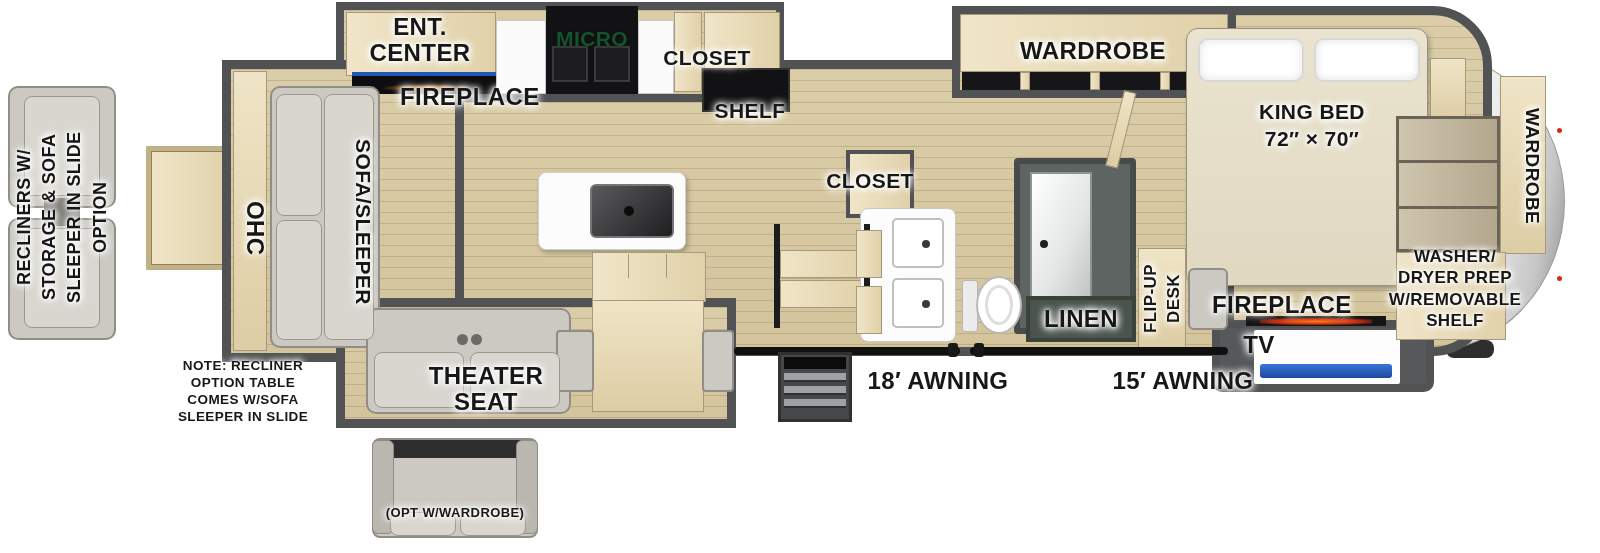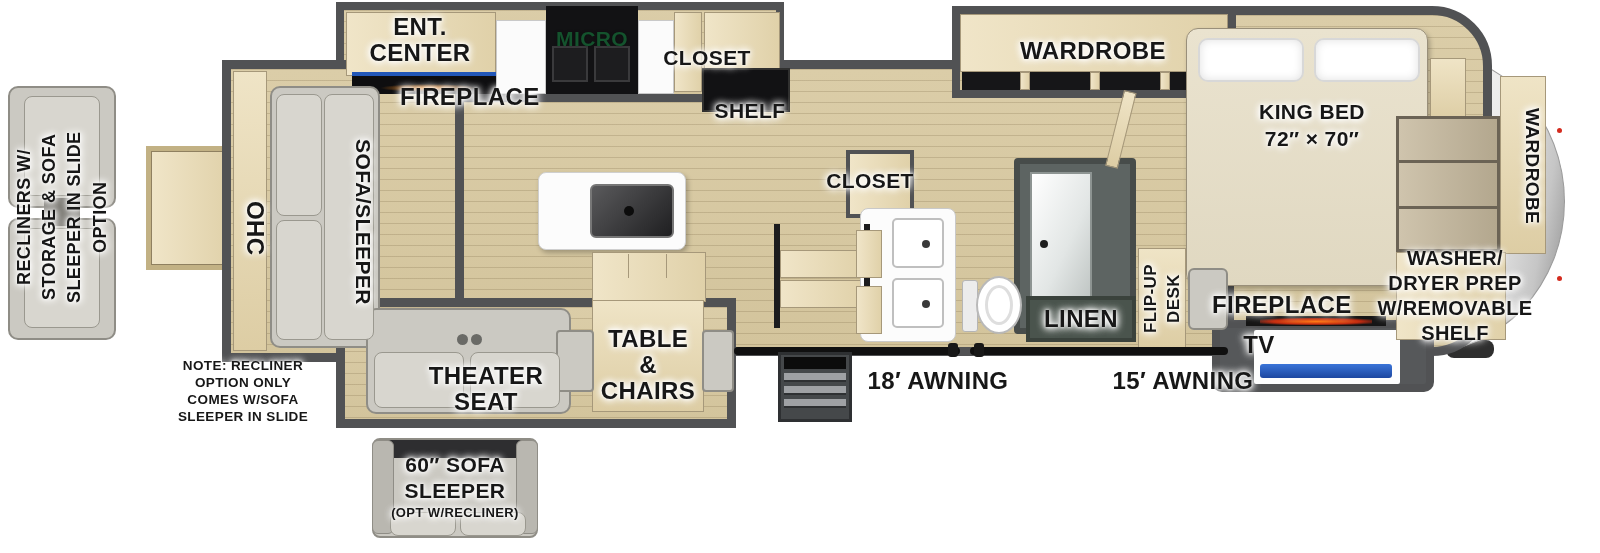--- a/index.html
+++ b/index.html
@@ -171,36 +171,31 @@
   <div class="lbl v-up" style="left:1140px;top:252px;width:44px;height:94px;font-size:17px;line-height:1.35;">FLIP-UP
 DESK</div>
 
   <div class="lbl" style="left:1012px;top:38px;width:162px;">WARDROBE</div>
   <div class="lbl" style="left:1236px;top:98px;width:152px;font-size:21px;line-height:1.3;">KING BED
 72″ × 70″</div>
   <div class="lbl" style="left:1212px;top:292px;width:138px;">FIREPLACE</div>
   <div class="lbl" style="left:1194px;top:332px;width:130px;">TV</div>
 
   <div class="lbl v-down" style="left:1502px;top:84px;width:40px;height:164px;font-size:19px;">WARDROBE</div>
-  <div class="lbl" style="left:1364px;top:246px;width:182px;font-size:20px;line-height:1.25;">WASHER/
+  <div class="lbl" style="left:1364px;top:246px;width:182px;font-size:17px;line-height:1.25;">WASHER/
 DRYER PREP
 W/REMOVABLE
 SHELF</div>
 
   <div class="lbl" style="left:404px;top:328px;width:164px;margin-top:35px;">THEATER
 SEAT</div>
-  <div class="lbl" style="left:592px;top:326px;width:112px;">TABLE
-&amp;
-CHAIRS</div>
 
   <div class="lbl" style="left:862px;top:368px;width:152px;">18′ AWNING</div>
   <div class="lbl" style="left:1108px;top:368px;width:150px;">15′ AWNING</div>
 
   <div class="lbl small" style="left:162px;top:358px;width:162px;">NOTE: RECLINER
-OPTION ONLY
+OPTION TABLE
 COMES W/SOFA
 SLEEPER IN SLIDE</div>
 
-  <div class="lbl" style="left:382px;top:452px;width:146px;font-size:21px;line-height:1.25;z-index:9;">60″ SOFA
-SLEEPER</div>
-  <div class="lbl" style="left:370px;top:506px;width:170px;font-size:13px;z-index:9;">(OPT W/RECLINER)</div>
+  <div class="lbl" style="left:370px;top:506px;width:170px;font-size:13px;z-index:9;">(OPT W/WARDROBE)</div>
 
 </div>
 
 </body></html>

